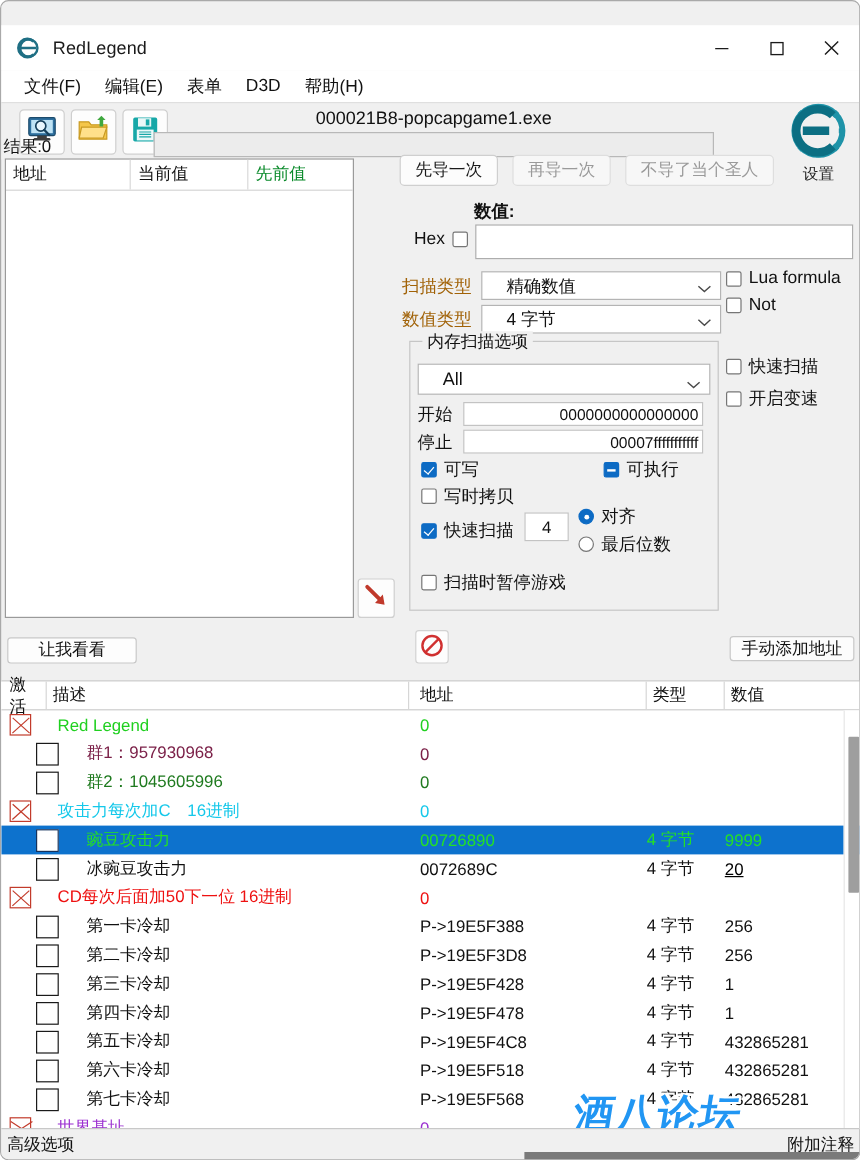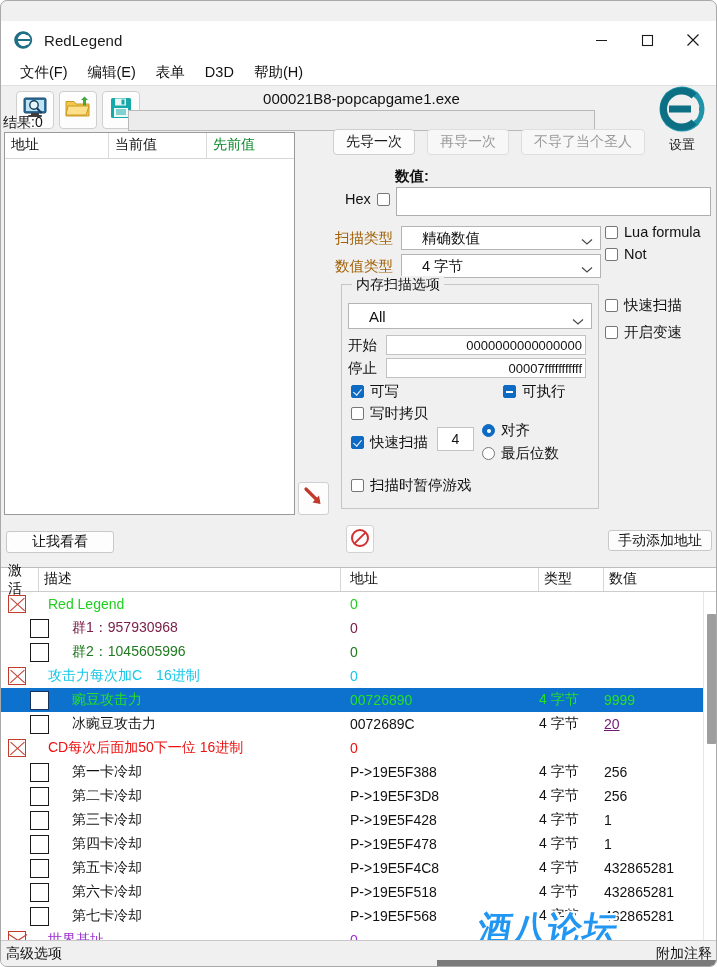--- a/index.html
+++ b/index.html
@@ -532,21 +532,21 @@
           <div class="c-type" style="color: rgb(37, 224, 37);">4 字节</div>
           <div class="c-val" style="color: rgb(37, 224, 37);">9999</div>
         </div>
         <div class="at-row">
           <div class="c-act ind">
             <span class="plainbox"></span>
           </div>
           <div class="c-desc ind" style="color: rgb(17, 17, 17);">冰豌豆攻击力</div>
           <div class="c-addr" style="color: rgb(17, 17, 17);">0072689C</div>
           <div class="c-type" style="color: rgb(17, 17, 17);">4 字节</div>
-          <div class="c-val" style="color: #701a75; text-decoration: underline;">20</div>
+          <div class="c-val" style="color: #000000; text-decoration: underline;">20</div>
         </div>
         <div class="at-row">
           <div class="c-act">
             <span class="xbox"></span>
           </div>
           <div class="c-desc ind0" style="color: rgb(238, 17, 17);">CD每次后面加50下一位 16进制</div>
           <div class="c-addr" style="color: rgb(238, 17, 17);">0</div>
           <div class="c-type" style="color: rgb(17, 17, 17);"></div>
           <div class="c-val" style="color: rgb(17, 17, 17);"></div>
         </div>

